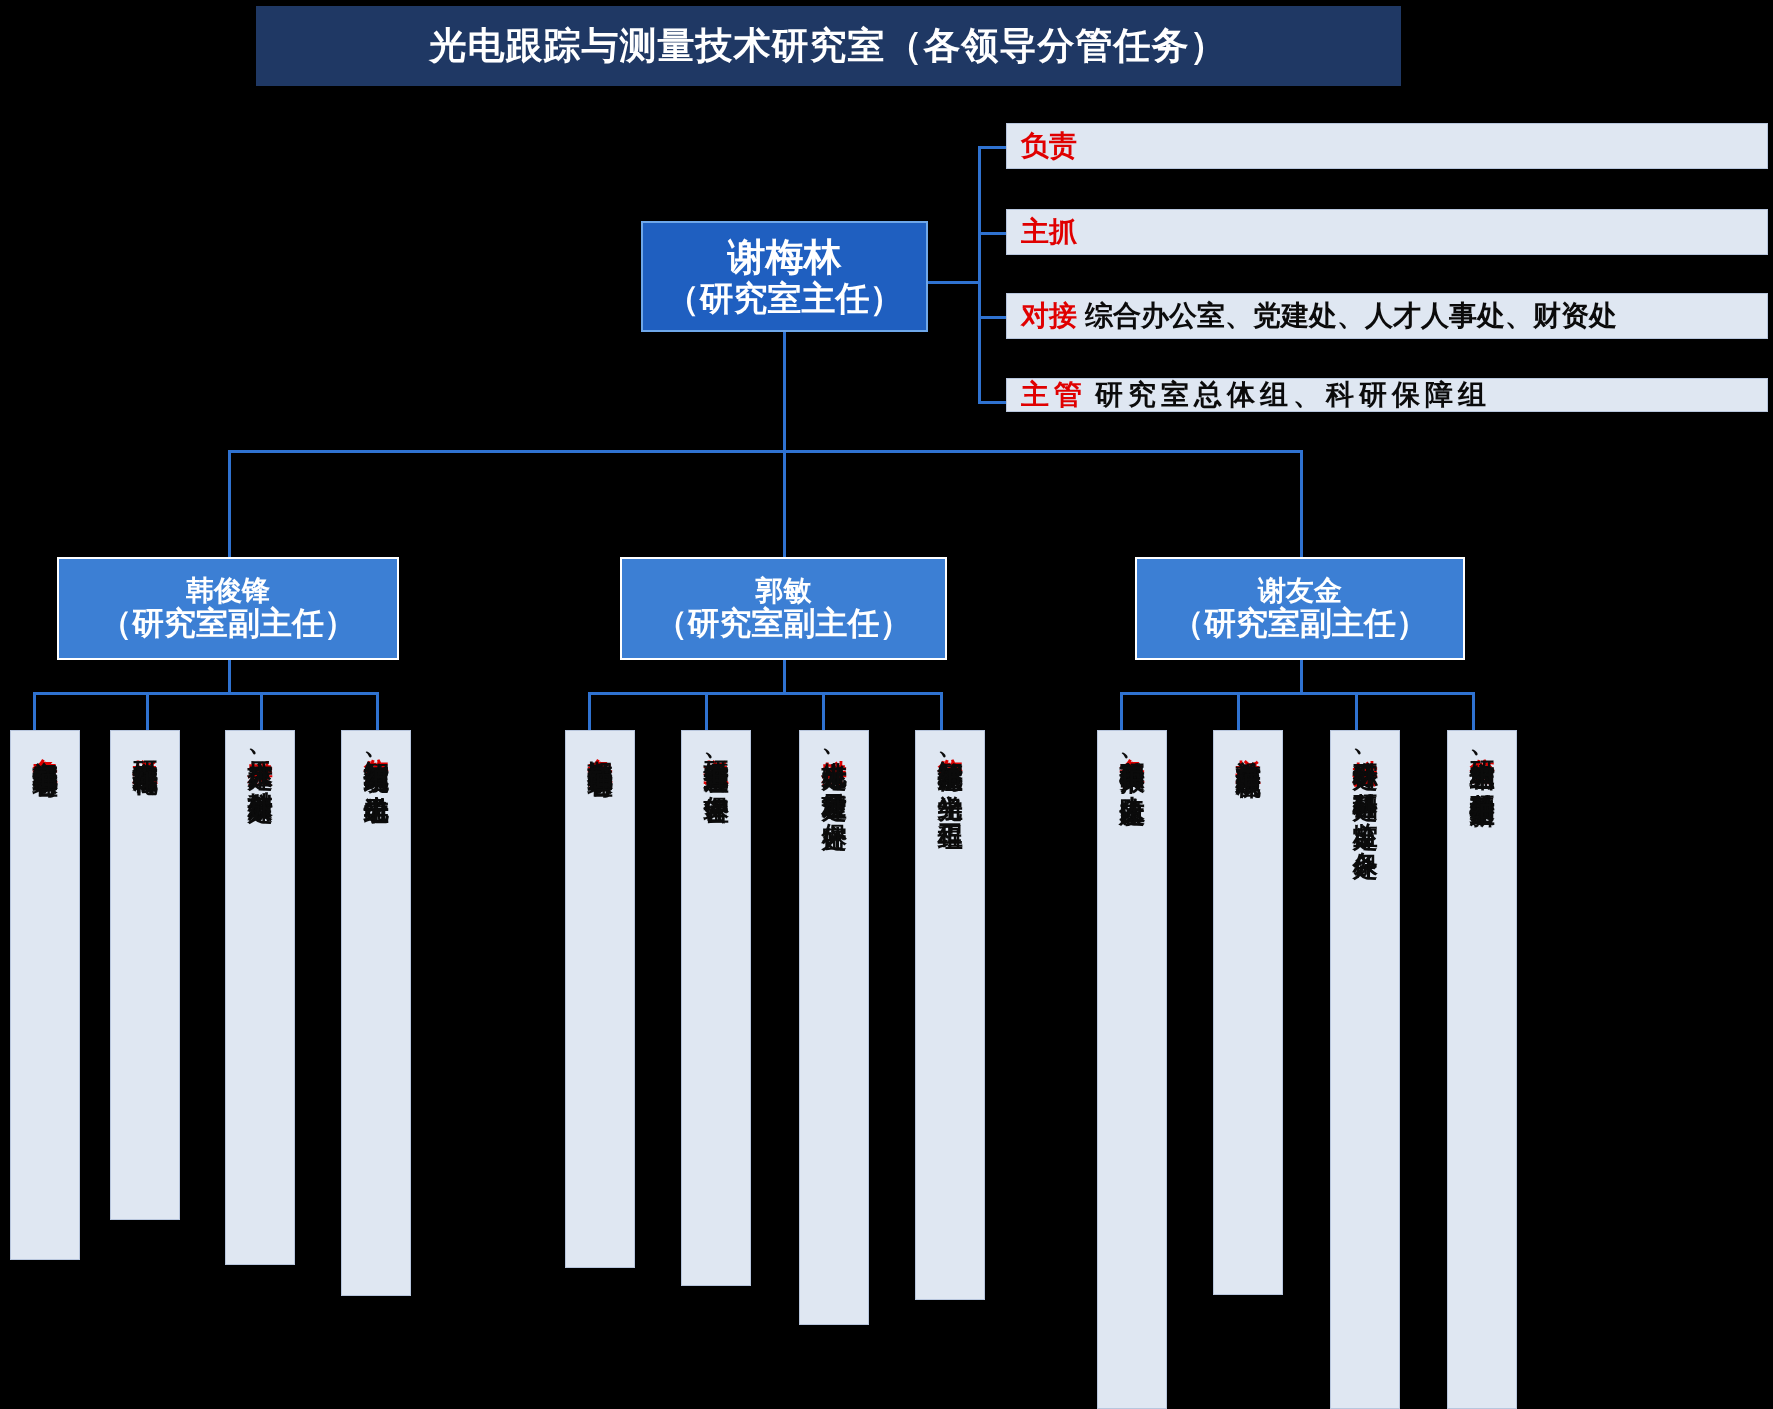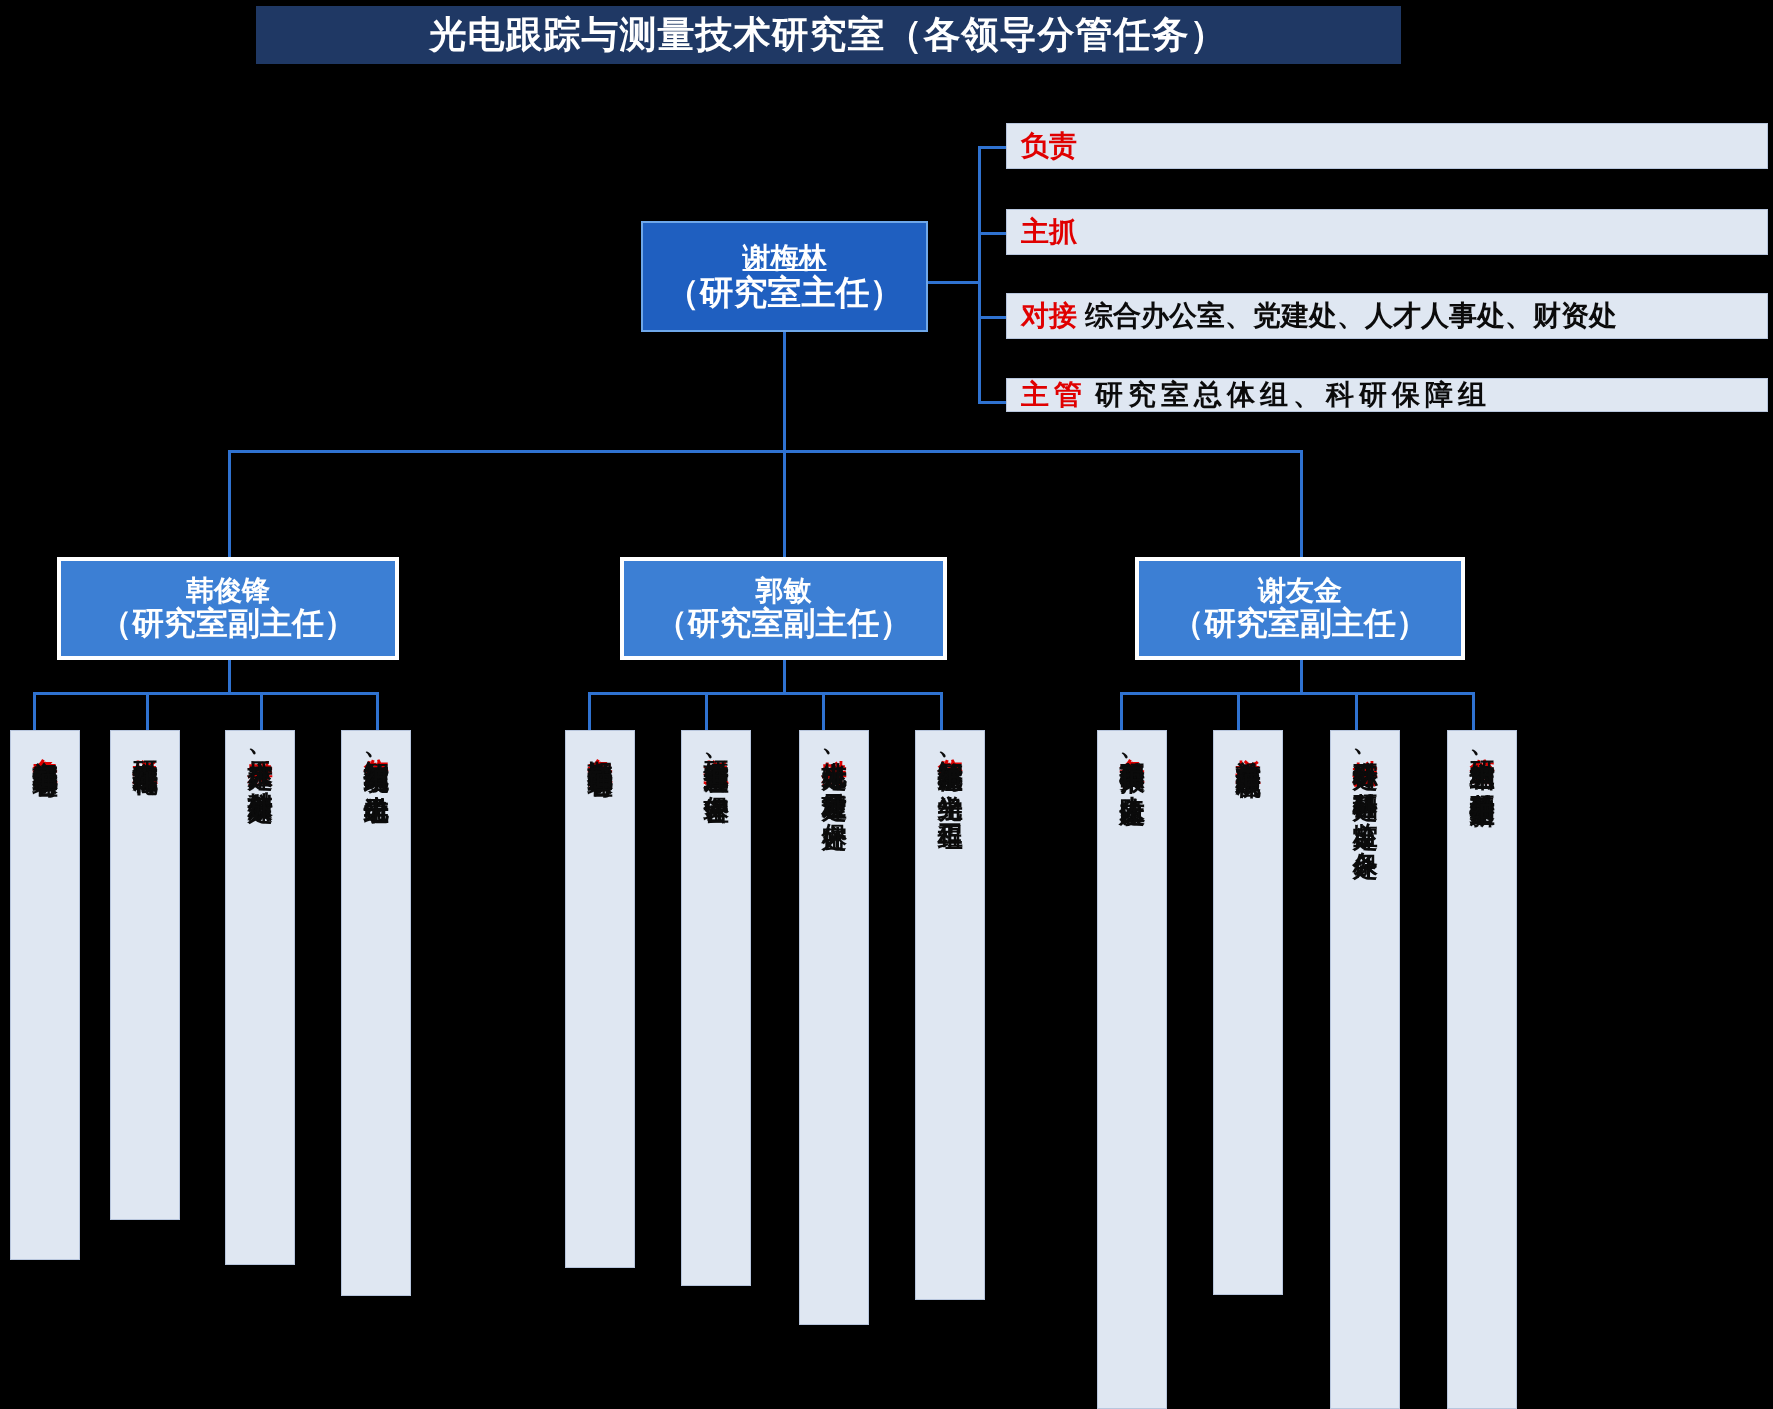--- a/index.html
+++ b/index.html
@@ -13,21 +13,21 @@
     width: 1773px;
     height: 1409px;
     background: #000;
     overflow: hidden;
   }
 
   
   .title-bar {
     position: absolute;
     left: 256px; top: 6px;
-    width: 1145px; height: 58px;
+    width: 1145px; height: 80px;
     background: #1f3864;
     display: flex; align-items: center; justify-content: center;
   }
   .title-bar .t {
     color: #ffffff;
     font-size: 37px;
     font-weight: bold;
     letter-spacing: 1px;
     white-space: nowrap;
   }
@@ -41,28 +41,28 @@
   .box-dir {
     position: absolute;
     background: #1f5fc0;
     border: 2px solid #6fa8ea;
     display: flex; flex-direction: column;
     align-items: center; justify-content: center;
     color: #fff;
     font-weight: bold;
     line-height: 1.12;
   }
-  .box-dir .n { font-size: 28px; text-decoration: underline; }
+  .box-dir .n { font-size: 38px; }
   .box-dir .r { font-size: 34px; text-align: right; }
 
   
   .box-dep {
     position: absolute;
     background: #3c7fd4;
-    border: 4px solid #ffffff;
+    border: 2px solid #ffffff;
     display: flex; flex-direction: column;
     align-items: center; justify-content: center;
     color: #fff;
     font-weight: bold;
     line-height: 1.12;
   }
   .box-dep .n { font-size: 28px; }
   .box-dep .r { font-size: 32px; }
 
   

